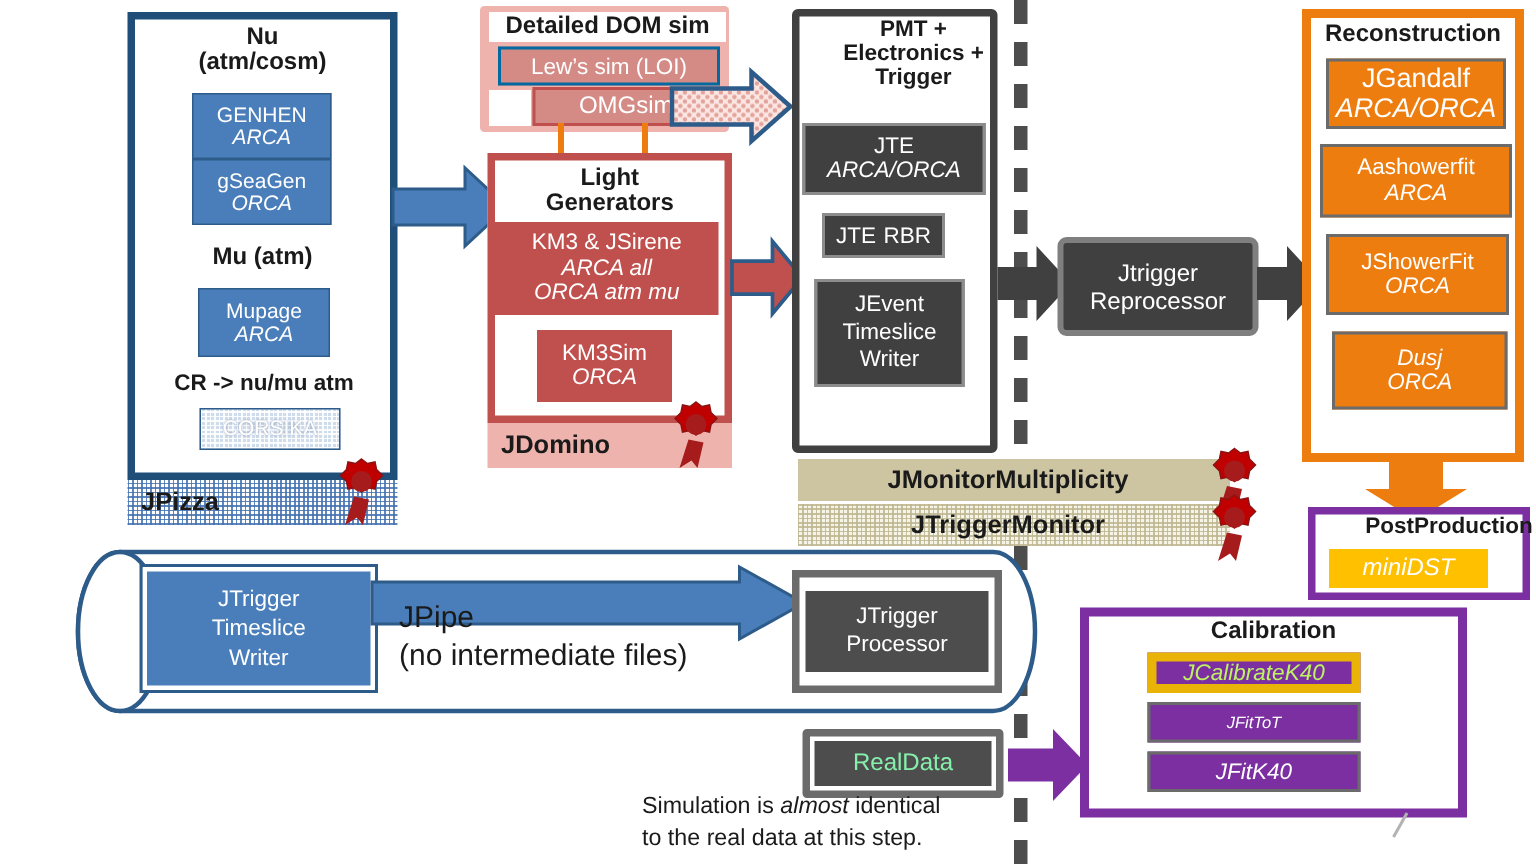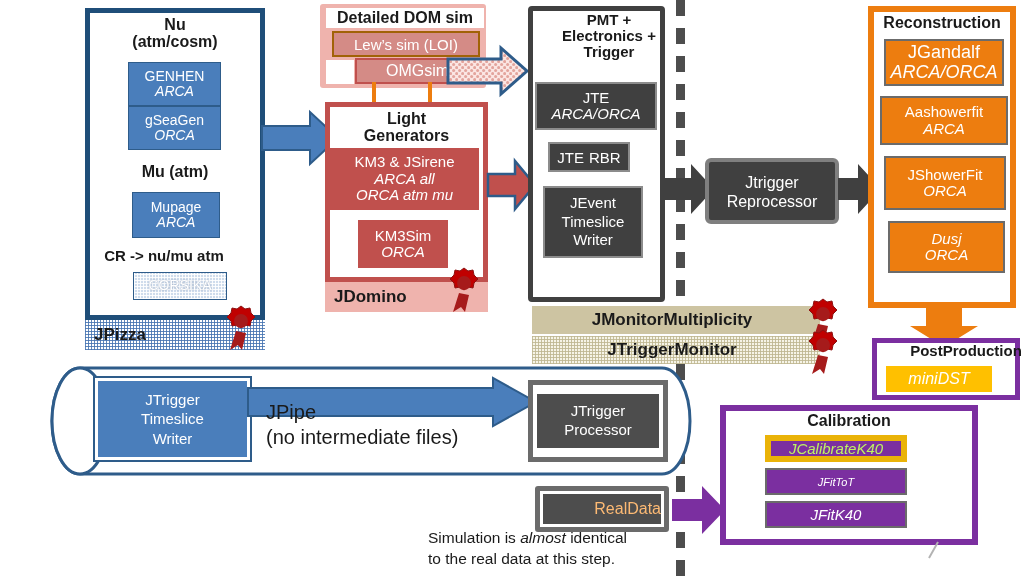--- a/index.html
+++ b/index.html
@@ -73,21 +73,21 @@
   </div>
 
   <div class="abs grp-title" style="left:90px;top:163px;width:170px;font-size:16px;">
     <div>Mu (atm)</div>
   </div>
   <div class="abs chip" style="left:132px;top:192px;width:88px;height:46px;background:#4a7ebb;border:1px solid #2e5c8a;font-size:14px;">
     <span>Mupage</span>
     <span class="it">ARCA</span>
   </div>
 
-  <div class="abs grp-title" style="left:76px;top:248px;width:176px;font-size:15px;">
+  <div class="abs grp-title" style="left:88px;top:248px;width:176px;font-size:15px;">
     <div>CR -&gt; nu/mu atm</div>
   </div>
   <div class="abs chip hatch-blue-lt" style="left:133px;top:272px;width:94px;height:28px;border:1px solid #2e5c8a;font-size:14px;">
     <span style="text-shadow:0 0 2px rgba(120,140,170,.9);">CORSIKA</span>
   </div>
 
   <div class="abs hatch-blue" style="left:85px;top:320px;width:180px;height:30px;"></div>
   <div class="abs" style="left:94px;top:325px;font-size:17px;font-weight:bold;color:#1a1a1a;">JPizza</div>
   <div class="ribbon" style="left:224px;top:303px;">
     <svg width="34" height="48" viewBox="0 0 34 48">
@@ -98,21 +98,21 @@
   </div>
 
   <div class="abs" style="left:262px;top:108px;">
     <svg width="78" height="60" viewBox="0 0 78 60">
       <path d="M0 18 L48 18 L48 4 L76 30 L48 56 L48 42 L0 42 Z" fill="#4a7ebb" stroke="#2e5c8a" stroke-width="2"></path>
     </svg>
   </div>
 
   <div class="abs" style="left:320px;top:4px;width:166px;height:84px;background:#efb3ad;border-radius:3px;"></div>
   <div class="abs ctr" style="left:326px;top:8px;width:158px;height:20px;background:#ffffff;font-size:16px;font-weight:bold;color:#1a1a1a;">Detailed DOM sim</div>
-  <div class="abs ctr" style="left:332px;top:31px;width:148px;height:26px;background:#d48b86;border:2px solid #a16207;color:#ffffff;font-size:15px;">
+  <div class="abs ctr" style="left:332px;top:31px;width:148px;height:26px;background:#d48b86;border:2px solid #0369a1;color:#ffffff;font-size:15px;">
     <span>Lew’s sim (LOI)</span>
   </div>
   <div class="abs" style="left:326px;top:60px;width:28px;height:24px;background:#ffffff;"></div>
   <div class="abs ctr" style="left:355px;top:58px;width:125px;height:26px;background:#d48b86;border:2px solid #c0504d;color:#ffffff;font-size:16px;">
     <span>OMGsim</span>
   </div>
 
   <div class="abs" style="left:446px;top:45px;">
     <svg width="84" height="52" viewBox="0 0 84 52">
       <defs>
@@ -274,21 +274,21 @@
     <div>(no intermediate files)</div>
   </div>
 
   <div class="abs" style="left:528px;top:380px;width:140px;height:82px;background:#ffffff;border:5px solid #6b6b6b;"></div>
   <div class="abs chip" style="left:537px;top:394px;width:122px;height:54px;background:#4d4d4d;font-size:15px;line-height:1.25;">
     <span>JTrigger</span>
     <span>Processor</span>
   </div>
 
   <div class="abs" style="left:535px;top:486px;width:134px;height:46px;background:#ffffff;border:5px solid #6b6b6b;border-radius:3px;"></div>
-  <div class="abs ctr" style="left:543px;top:494px;width:118px;height:30px;background:#4d4d4d;color:#fdba74;font-size:16px;justify-content:flex-end;">
+  <div class="abs ctr" style="left:543px;top:494px;width:118px;height:30px;background:#4d4d4d;color:#86efac;font-size:16px;">
     <span>RealData</span>
   </div>
 
   <div class="abs" style="left:672px;top:484px;">
     <svg width="54" height="52" viewBox="0 0 54 52">
       <path d="M0 15 L30 15 L30 2 L53 26 L30 50 L30 37 L0 37 Z" fill="#7b2fa0"></path>
     </svg>
   </div>
 
   <div class="abs" style="left:720px;top:405px;width:258px;height:140px;background:#ffffff;border:6px solid #7b2fa0;"></div>

